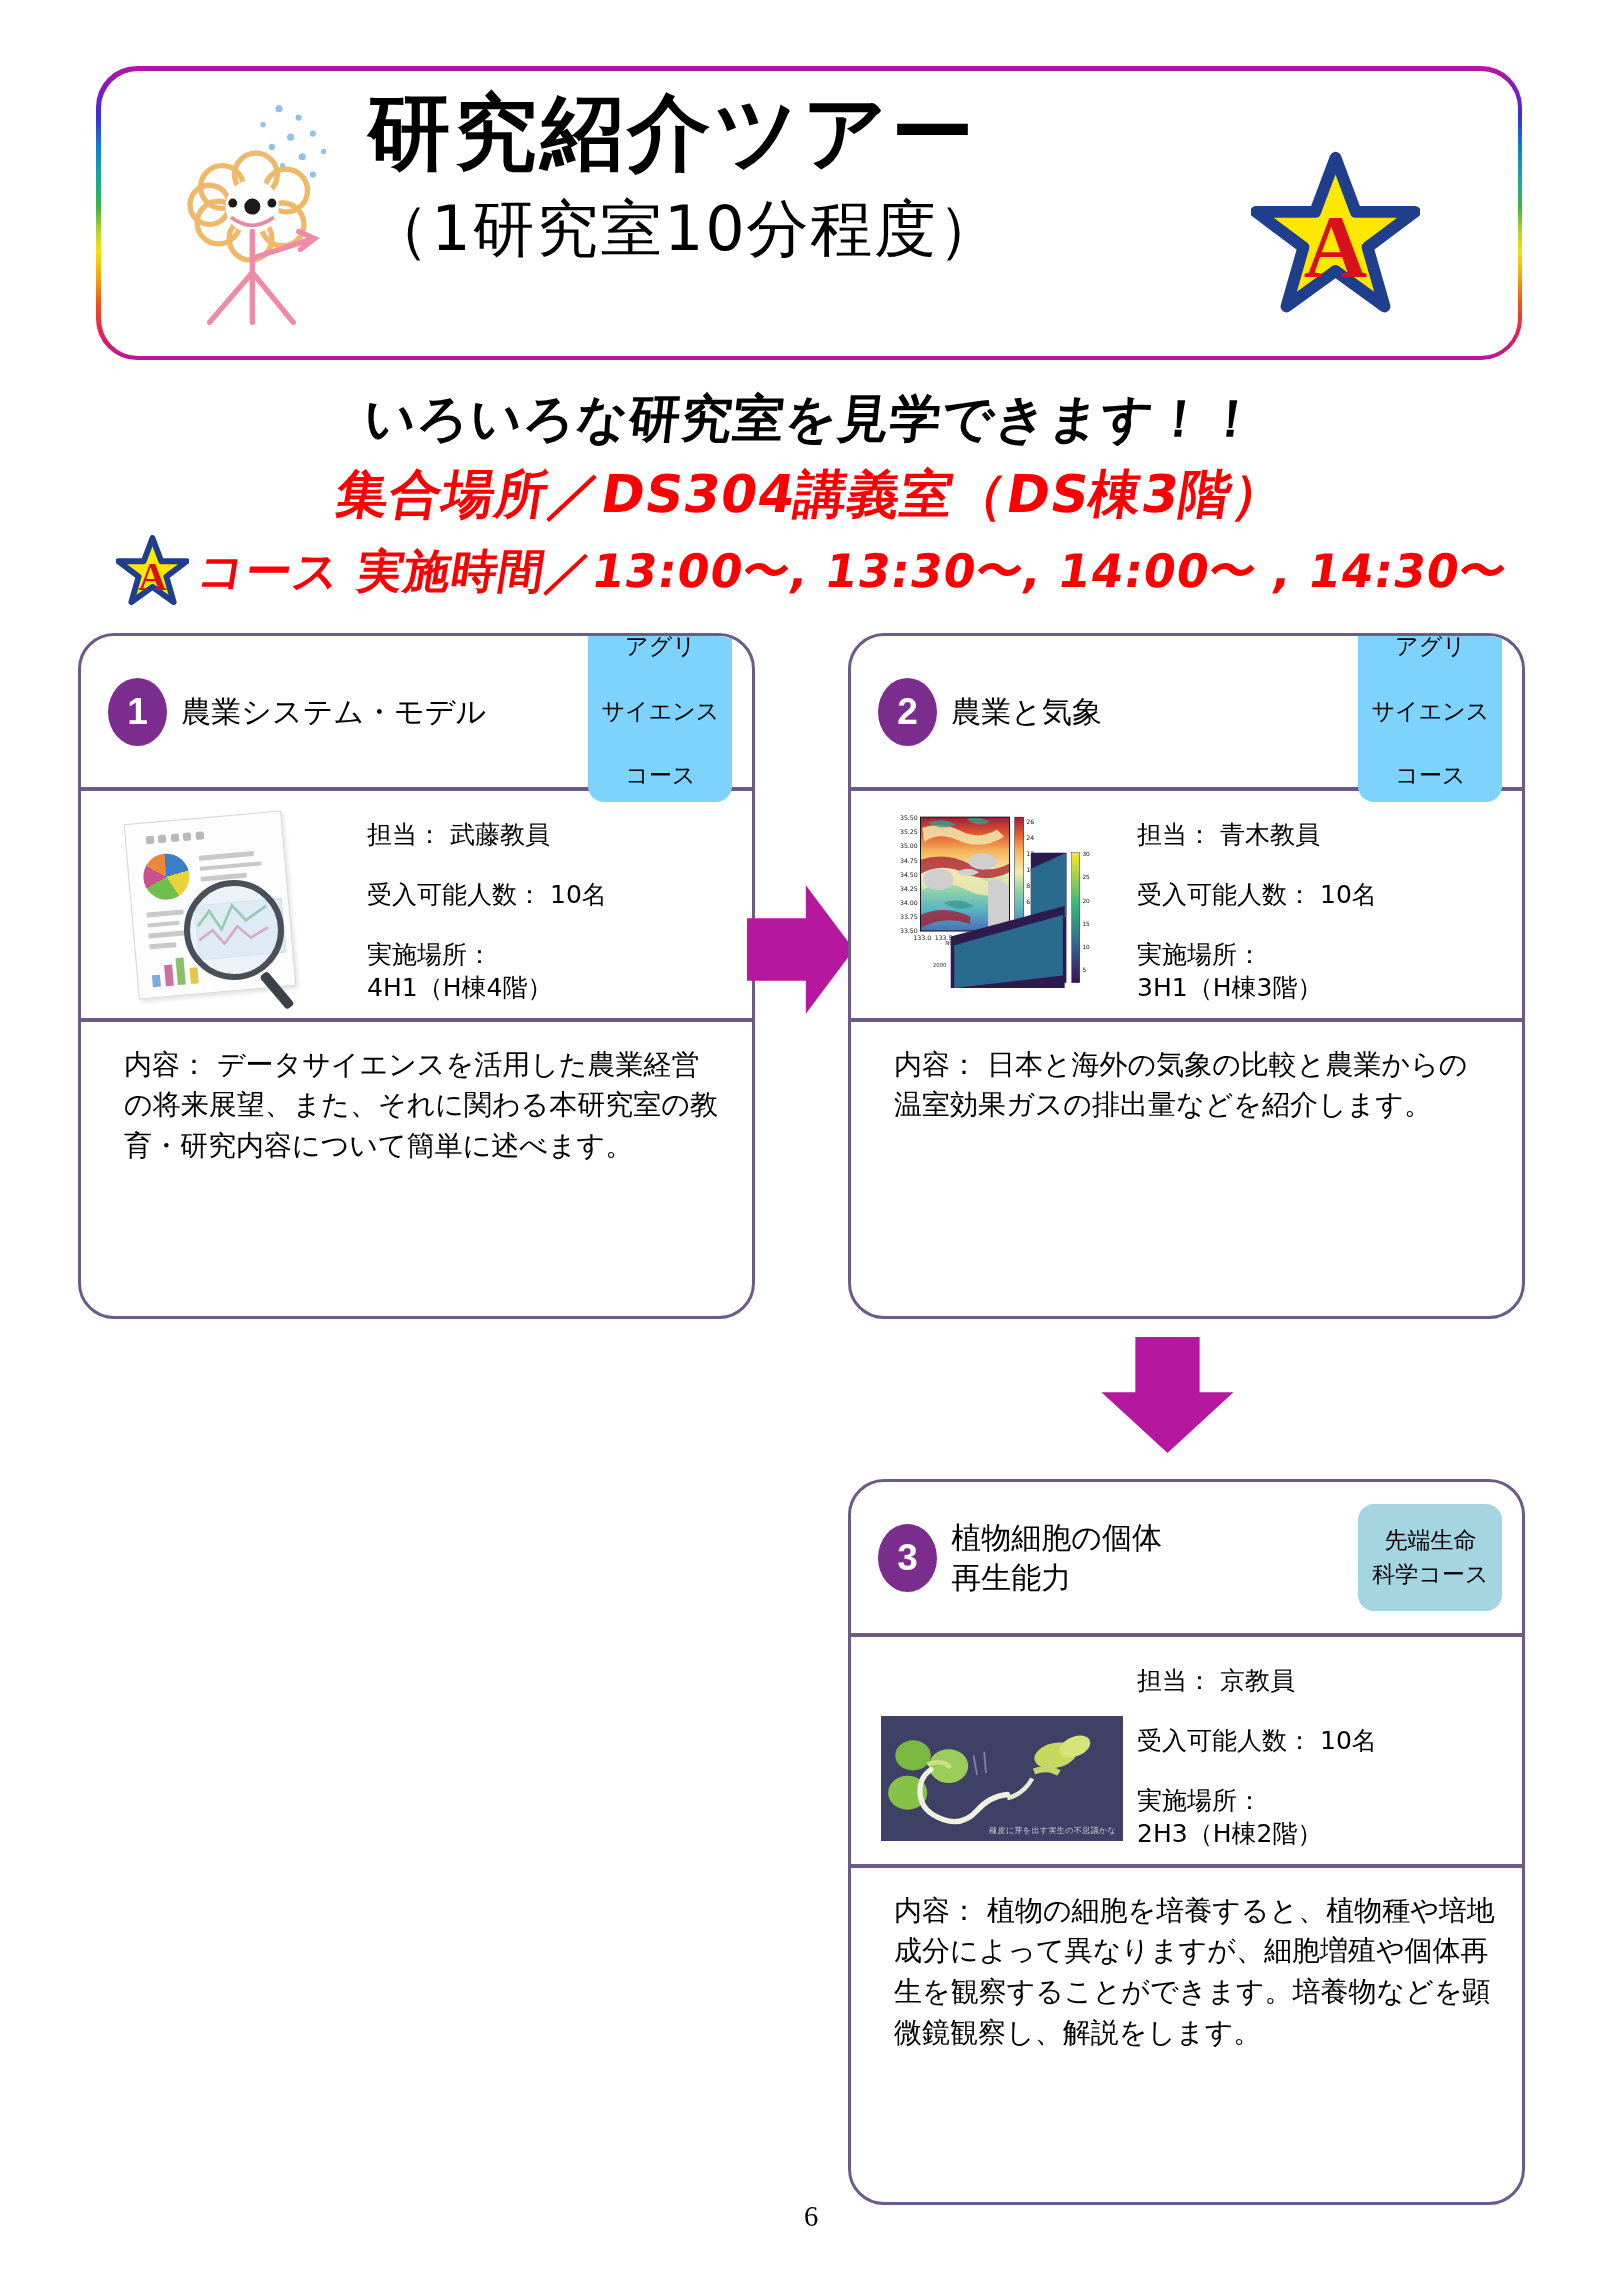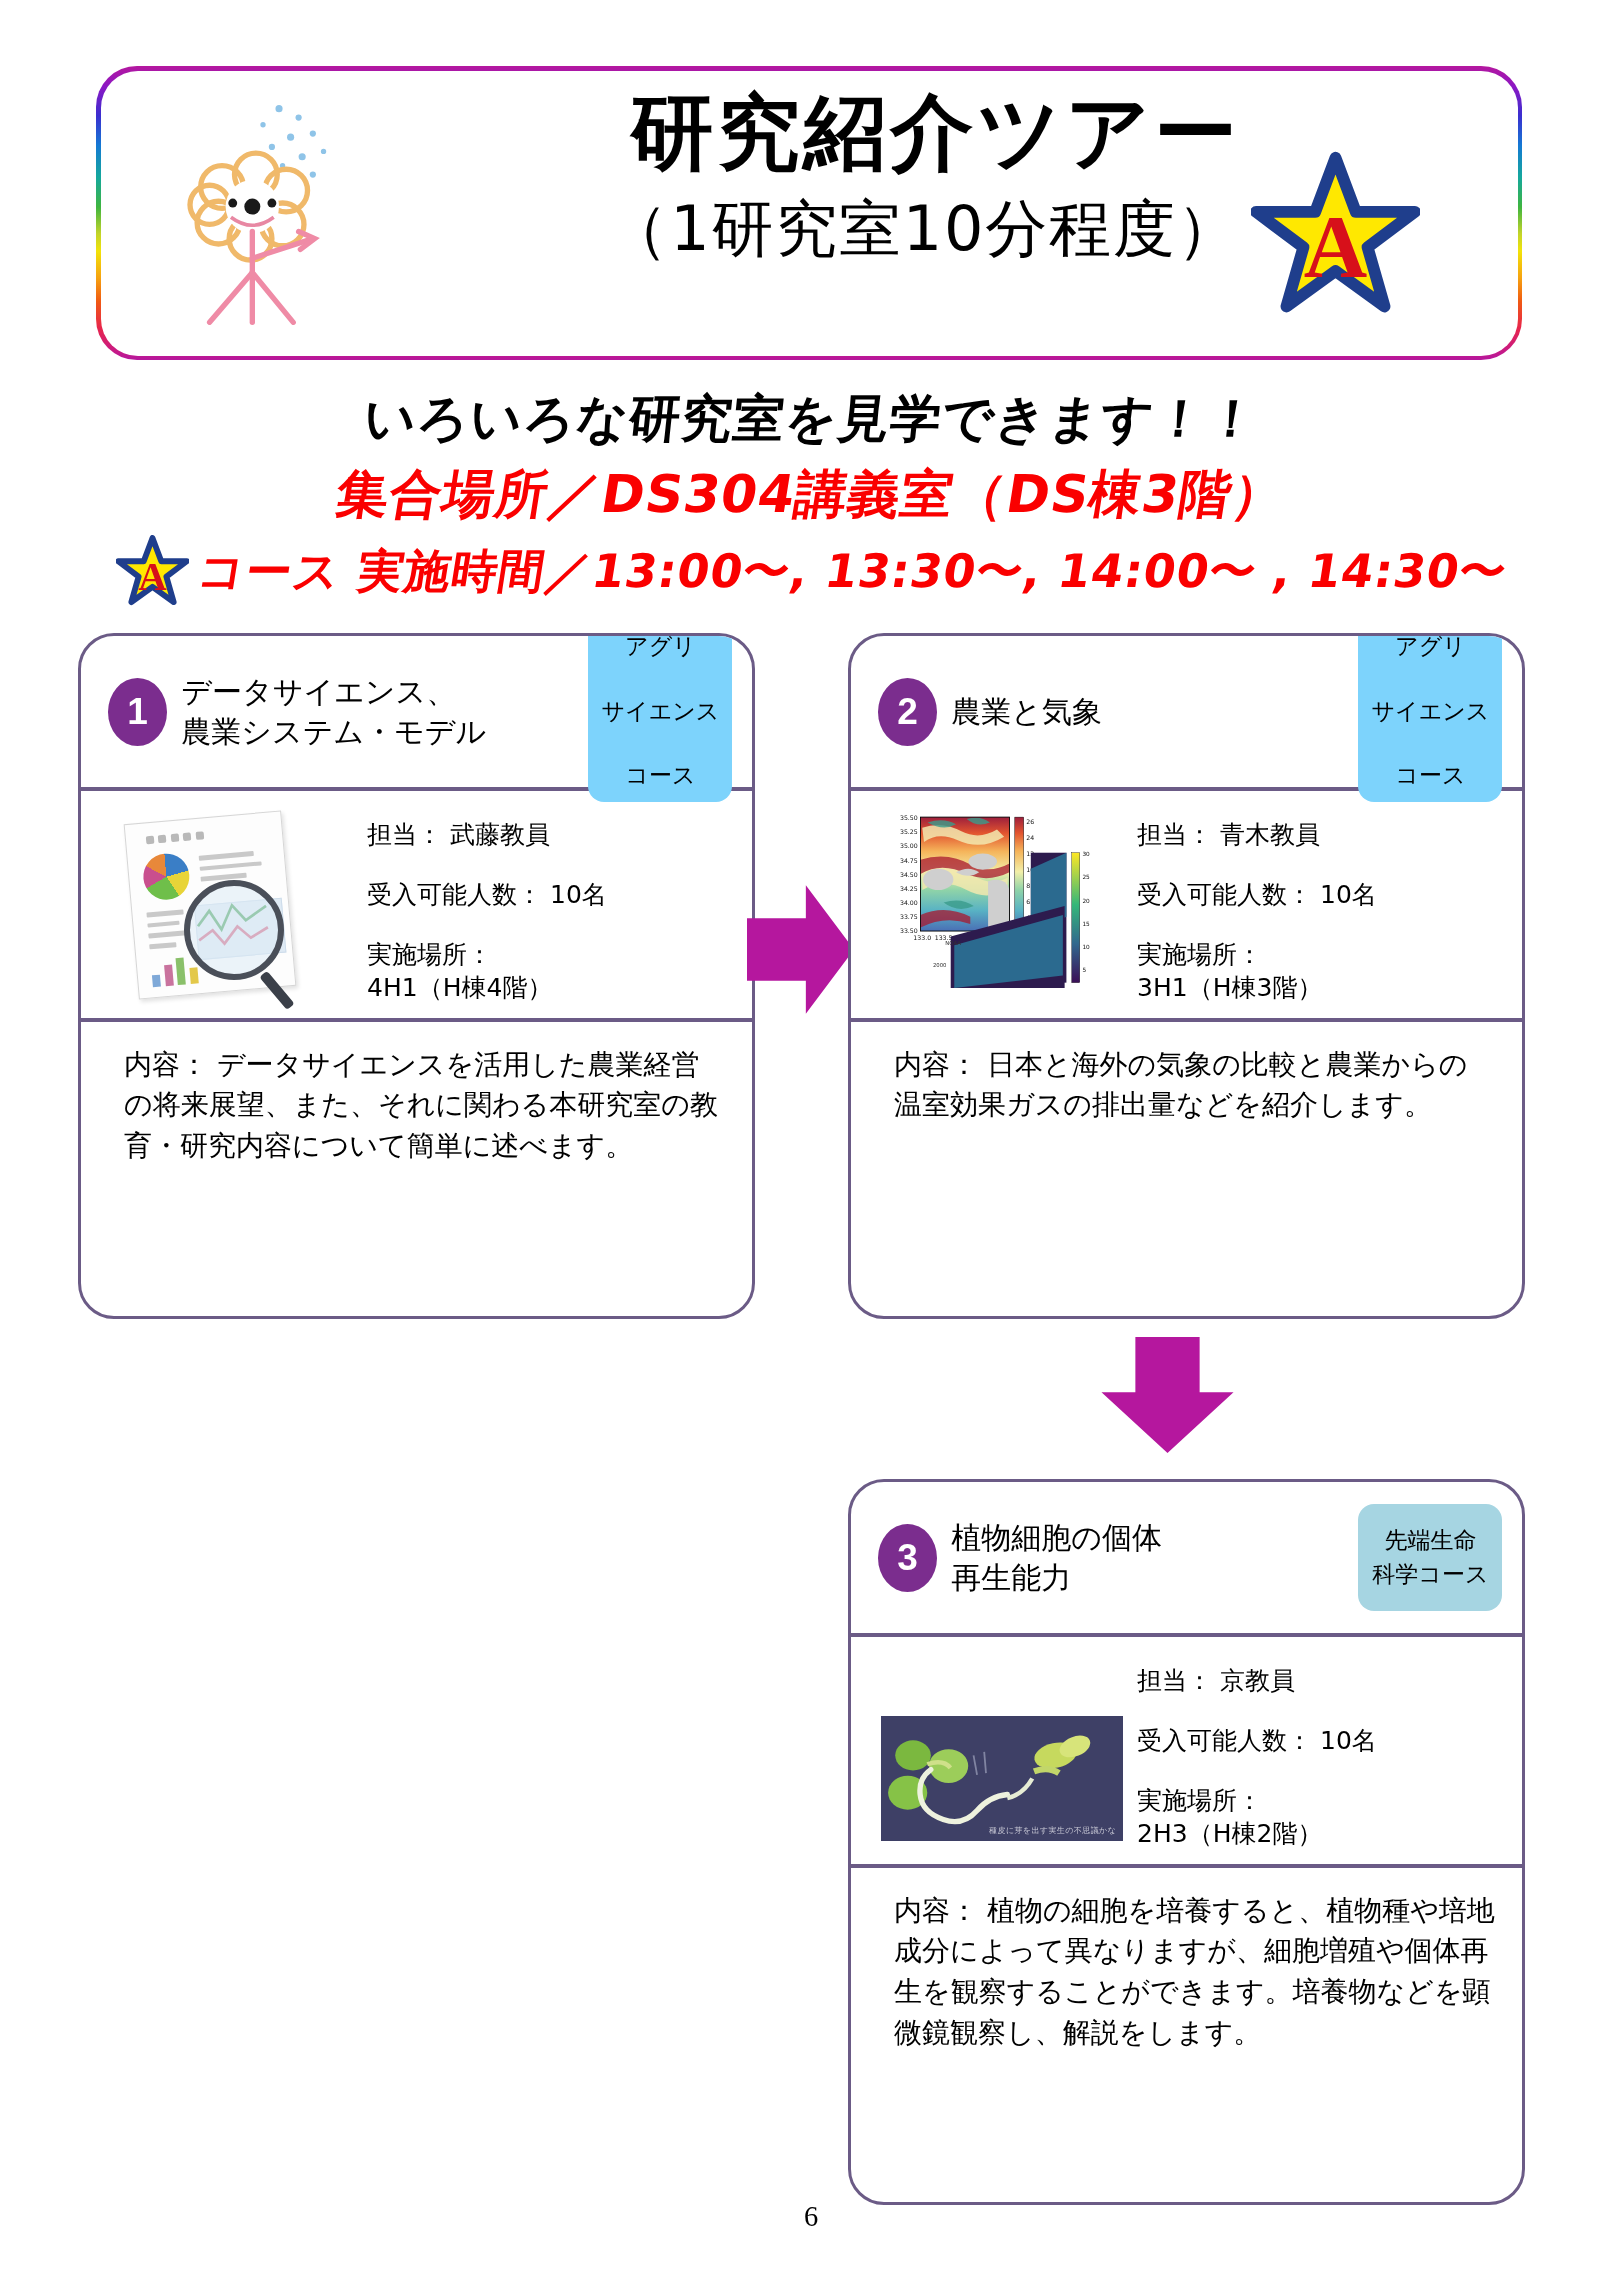--- a/index.html
+++ b/index.html
@@ -58,21 +58,21 @@
     top: 27px;
     width: 192px;
     height: 227px;
   }
 
   #header-title-block {
     position: absolute;
     left: 267px;
     top: 16px;
     width: 873px;
-    text-align: right;
+    text-align: left;
   }
   #header-title {
     font-size: 83px;
     font-weight: 700;
     letter-spacing: 3.6px;
     line-height: 1.12;
     white-space: nowrap;
     font-family: "DejaVu Sans", "Liberation Sans", sans-serif;
   }
   #header-subtitle {
@@ -405,21 +405,20 @@
     <polygon points="50,4 62,36 97,36 69,57 79,92 50,71 21,92 31,57 3,36 38,36" fill="#ffe800" stroke="#1f3e8c" stroke-width="8" stroke-linejoin="round"></polygon>
     <text x="50" y="76" text-anchor="middle" font-size="54" font-weight="700" fill="#d7101a" font-family="Liberation Serif, serif">A</text>
   </svg>
   <div id="headline-3">コース 実施時間／13:00〜, 13:30〜, 14:00〜 , 14:30〜</div>
 </div>
 
 <div class="card" id="card-1">
   <div class="card-head">
     <div class="num-badge">1</div>
     <div class="card-title">
-      <div>データサイエンス、</div>
       <div>農業システム・モデル</div>
     </div>
     <div class="course-badge course-agri">
       <span>アグリ</span>
       <span>サイエンス</span>
       <span>コース</span>
     </div>
   </div>
   <div class="card-divider"></div>
 

